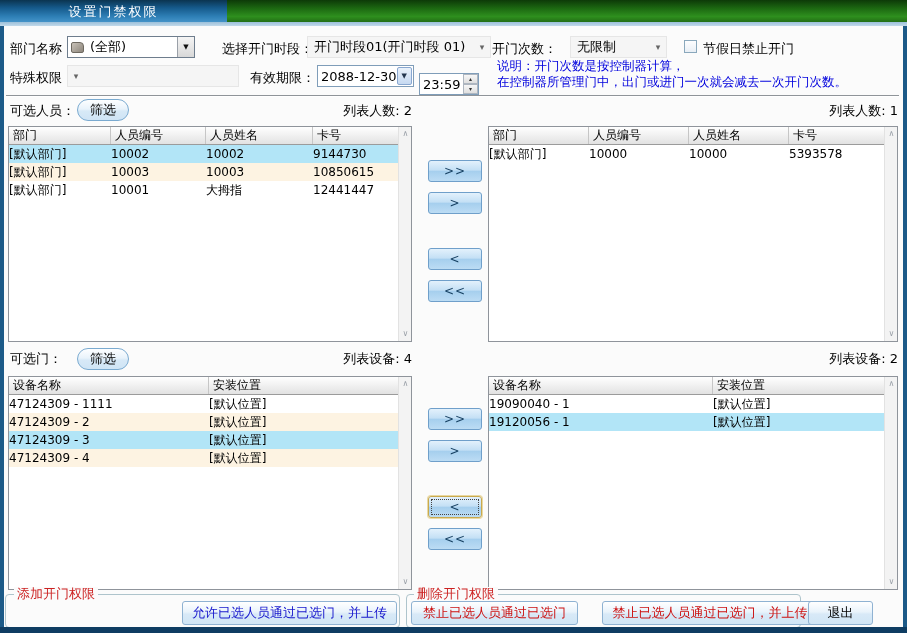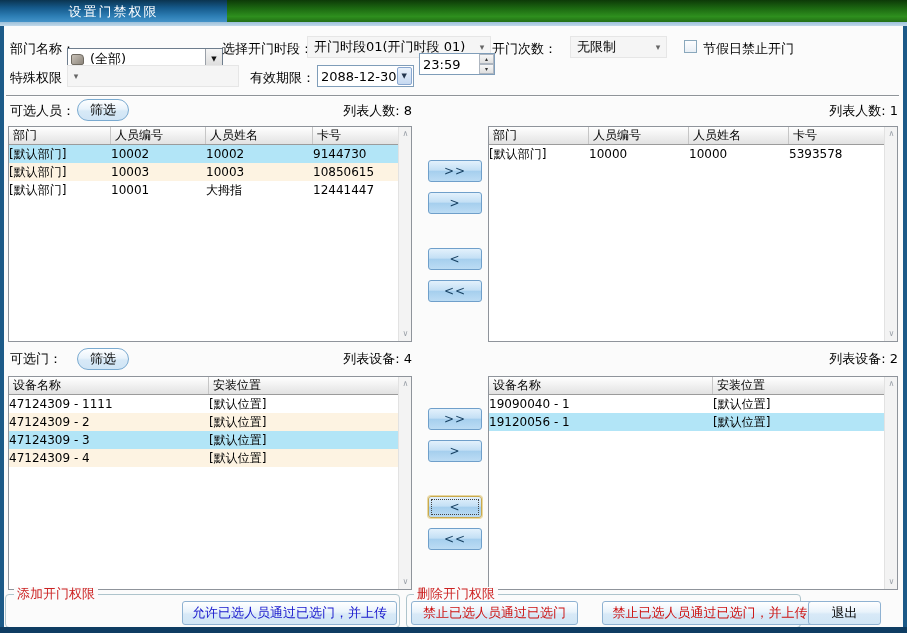--- a/index.html
+++ b/index.html
@@ -101,21 +101,21 @@
 
   <div class="titlebar">
     <div class="title-tab">
       <span>设置门禁权限</span>
     </div>
     <div class="title-green"></div>
     <div class="title-understrip"></div>
   </div>
 
   <div class="lbl" style="left:10px;top:41px">部门名称：</div>
-  <div class="combo-classic" style="left:67px;top:48px;width:156px">
+  <div class="combo-classic" style="left:67px;top:36px;width:128px">
     <span class="dept-icon"></span>
     <span class="ctext">(全部)</span>
     <span class="cbtn">▼</span>
   </div>
 
   <div class="lbl" style="left:222px;top:41px">选择开门时段：</div>
   <div class="combo-flat" style="left:307px;top:36px;width:184px">
     <span class="ctext">开门时段01(开门时段 01)</span>
     <span class="cbtn">▾</span>
   </div>
@@ -132,34 +132,38 @@
   <div class="lbl" style="left:10px;top:70px">特殊权限：</div>
   <div class="combo-flat" style="left:67px;top:65px;width:172px">
     <span class="cbtn">▾</span>
   </div>
 
   <div class="lbl" style="left:250px;top:70px">有效期限：</div>
   <div class="combo-date" style="left:317px;top:65px;width:97px">
     <span class="ctext">2088-12-30</span>
     <span class="cbtn">▼</span>
   </div>
-  <div class="spinner" style="left:419px;top:53px;width:76px">
+  <div class="spinner" style="left:419px;top:73px;width:60px">
     <span class="ctext">23:59</span>
     <span class="spinbtns">
       <div>▴</div>
       <div>▾</div>
     </span>
   </div>
 
+  <div class="note" style="left:497px;top:58px">
+    <div>说明：开门次数是按控制器计算，</div>
+    <div>在控制器所管理门中，出门或进门一次就会减去一次开门次数。</div>
+  </div>
 
   <div class="divider" style="left:6px;top:95px;width:893px"></div>
 
   <div class="lbl" style="left:10px;top:103px">可选人员：</div>
   <div class="btn-small" style="left:77px;top:99px;width:52px;height:22px">筛选</div>
-  <div class="count-lbl" style="left:300px;top:103px;width:112px">列表人数: 8</div>
+  <div class="count-lbl" style="left:300px;top:103px;width:112px">列表人数: 2</div>
   <div class="count-lbl" style="left:786px;top:103px;width:112px">列表人数: 1</div>
 
   <div class="table" style="left:8px;top:126px;width:404px;height:216px">
     <div class="thead">
       <div class="th" style="width:102px">部门</div>
       <div class="th" style="width:95px">人员编号</div>
       <div class="th" style="width:107px">人员姓名</div>
       <div class="th fill">卡号</div>
     </div>
     <div class="tbody">
@@ -276,18 +280,18 @@
 
   <div class="groupbox" style="left:5px;top:594px;width:395px;height:34px"></div>
   <div class="group-label" style="left:14px;top:587px">添加开门权限</div>
   <div class="btn-action txt-blue" style="left:182px;top:601px;width:215px">允许已选人员通过已选门，并上传</div>
 
   <div class="groupbox" style="left:406px;top:594px;width:395px;height:34px"></div>
   <div class="group-label" style="left:414px;top:587px">删除开门权限</div>
   <div class="btn-action txt-red" style="left:411px;top:601px;width:167px">禁止已选人员通过已选门</div>
   <div class="btn-action txt-red" style="left:602px;top:601px;width:216px">禁止已选人员通过已选门，并上传</div>
 
-  <div class="btn-action" style="left:808px;top:601px;width:73px">退出</div>
+  <div class="btn-action" style="left:808px;top:601px;width:65px">退出</div>
 
   <div class="edge-l"></div>
   <div class="edge-r"></div>
   <div class="edge-b"></div>
 </div>
 
 </body></html>

